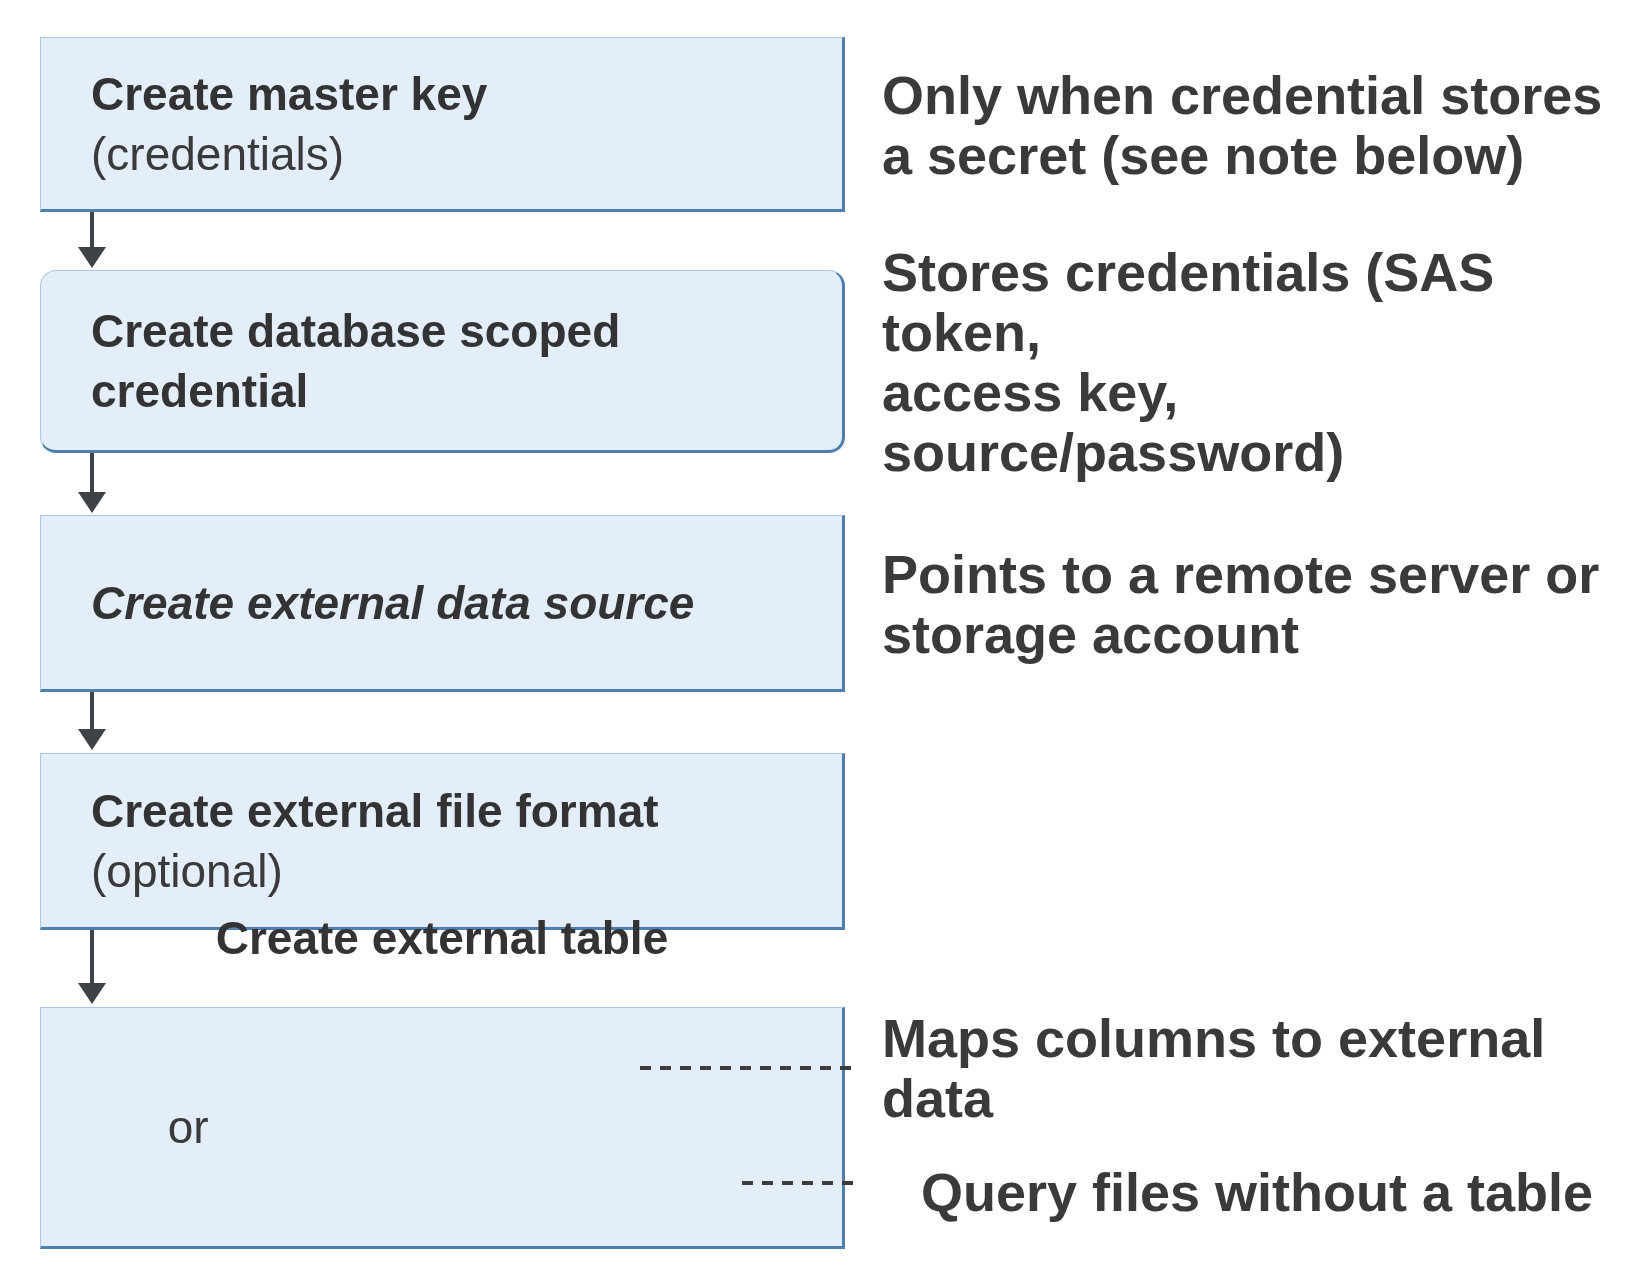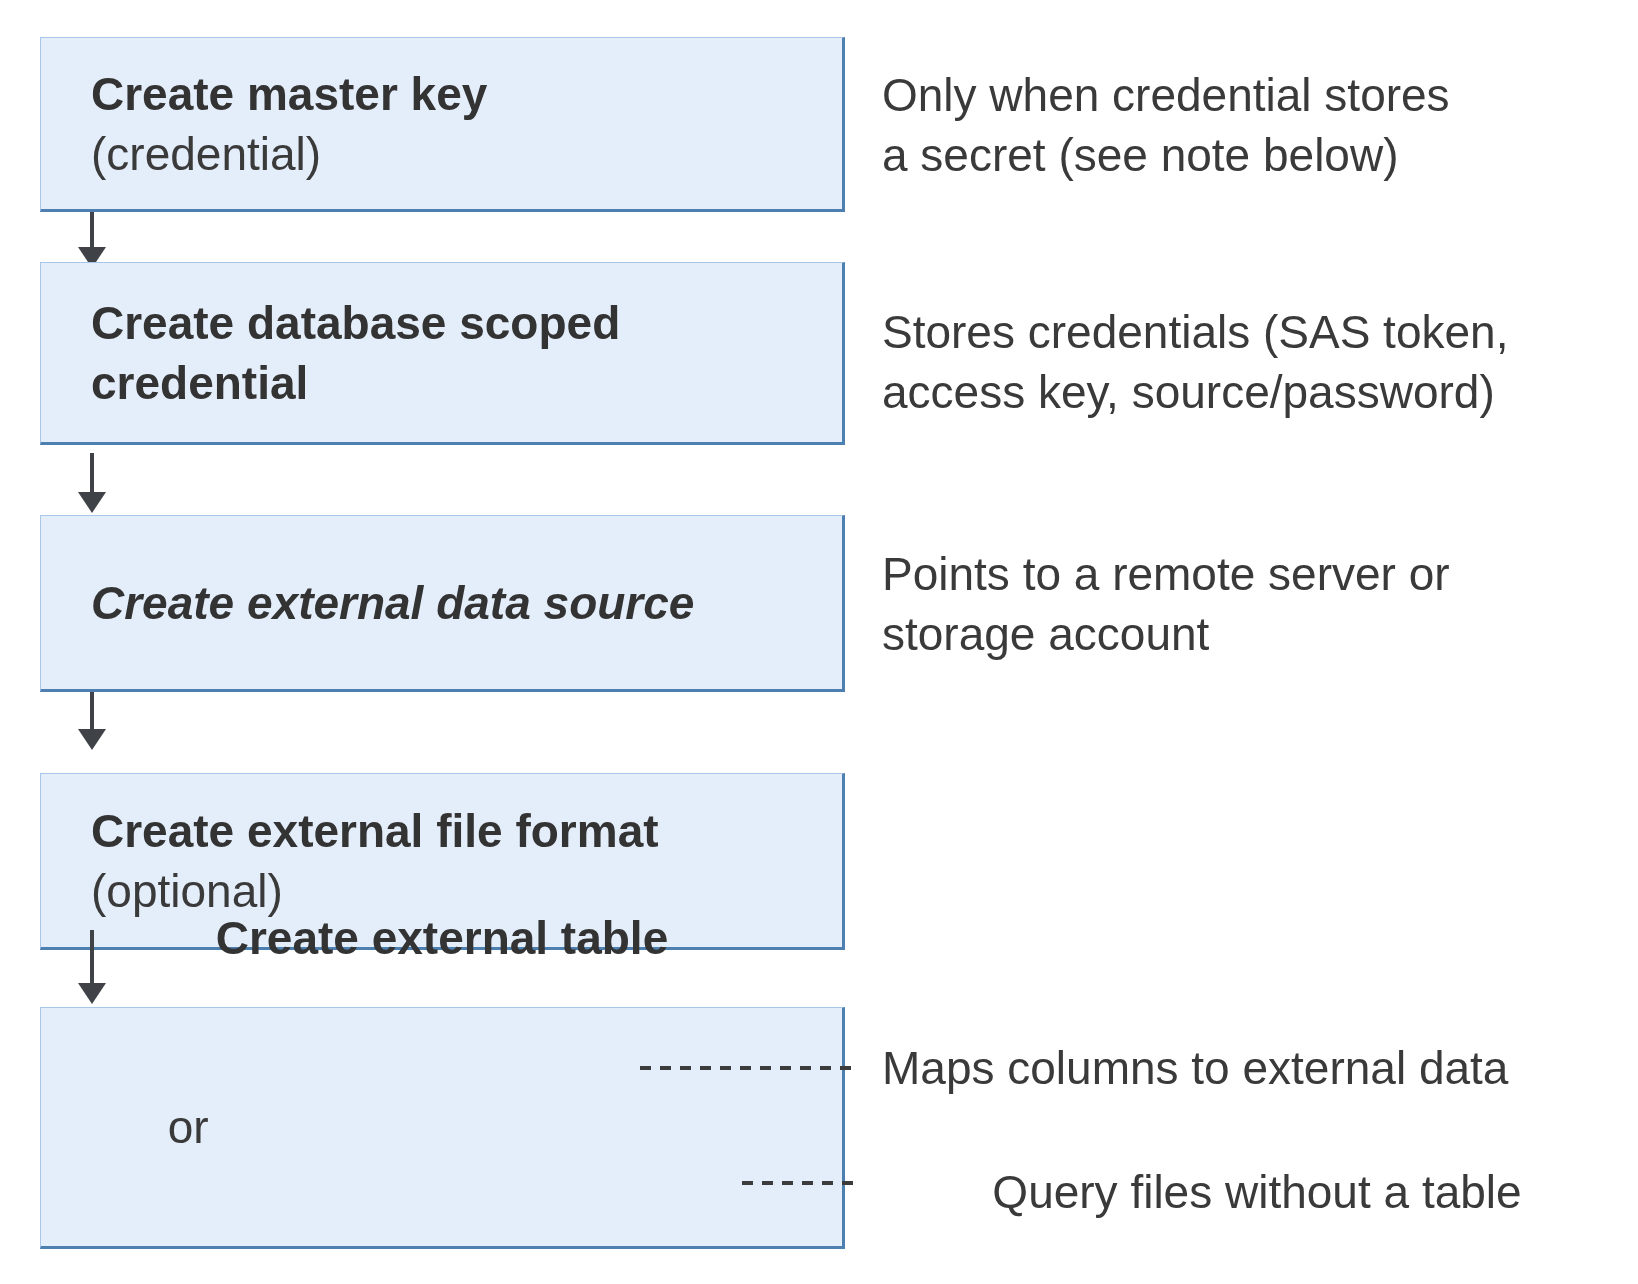--- a/index.html
+++ b/index.html
@@ -55,22 +55,22 @@
   .box-line .regular { font-weight: 400; color: #3a3a3a; text-align: center; }
 
   
   .note {
     position: absolute;
     left: 882px;
     width: 750px;
     display: flex;
     flex-direction: column;
     justify-content: center;
-    font-size: 46px;
-    font-weight: 400;
+    font-size: 54px;
+    font-weight: 700;
     color: #3a3a3a;
     line-height: 60px;
     white-space: pre-line;
   }
 
   
   .arrow {
     position: absolute;
     left: 78px;
     width: 28px;
@@ -101,31 +101,31 @@
     background: repeating-linear-gradient(90deg, #3c3c3c 0 11px, transparent 11px 20px);
   }
 </style>
 </head>
 <body>
 
 <div id="canvas">
 
   <div class="step-box" style="top:37px; height:175px;">
     <div class="box-title">Create master key</div>
-    <div class="box-qualifier">(credential)</div>
+    <div class="box-qualifier">(credentials)</div>
   </div>
   <div class="note" style="top:37px; height:175px;">Only when credential stores
 a secret (see note below)</div>
 
   <div class="arrow" style="top:212px; height:56px;">
     <span class="shaft"></span>
     <span class="head"></span>
   </div>
 
-  <div class="step-box" style="top:262px; height:183px;">
+  <div class="step-box" style="top:270px; height:183px;border-radius:16px;">
     <div class="box-title">Create database scoped
 credential</div>
   </div>
   <div class="note" style="top:270px; height:183px;">Stores credentials (SAS token,
 access key, source/password)</div>
 
   <div class="arrow" style="top:453px; height:60px;">
     <span class="shaft"></span>
     <span class="head"></span>
   </div>
@@ -134,21 +134,21 @@
     <div class="box-title">Create external data source</div>
   </div>
   <div class="note" style="top:515px; height:177px;">Points to a remote server or
 storage account</div>
 
   <div class="arrow" style="top:692px; height:58px;">
     <span class="shaft"></span>
     <span class="head"></span>
   </div>
 
-  <div class="step-box" style="top:753px; height:177px;margin-top:20px;">
+  <div class="step-box" style="top:753px; height:177px;">
     <div class="box-title">Create external file format</div>
     <div class="box-qualifier">(optional)</div>
   </div>
 
   <div class="arrow" style="top:930px; height:74px;">
     <span class="shaft"></span>
     <span class="head"></span>
   </div>
 
   <div class="step-box" style="top:1007px; height:242px;">

